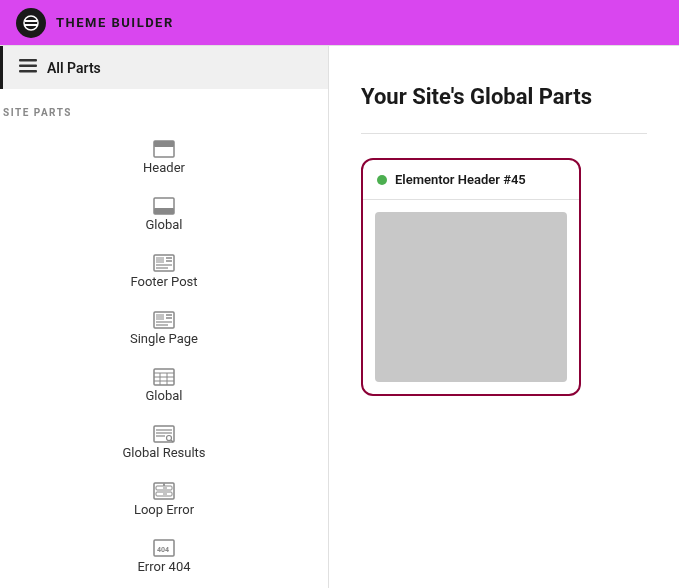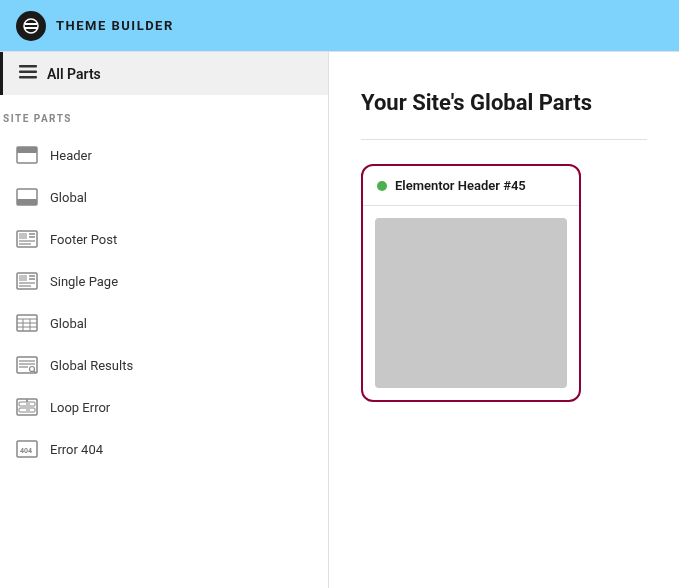--- a/index.html
+++ b/index.html
@@ -3,23 +3,23 @@
   <meta charset="utf-8">
   <style>
     * { box-sizing: border-box; margin: 0; padding: 0; }
     body { font-family: -apple-system, BlinkMacSystemFont, 'Segoe UI', Roboto, sans-serif; background: #fff; width: 679px; height: 588px; overflow: hidden; display: flex; flex-direction: column; }
 
     
     .top-bar {
       display: flex;
       align-items: center;
       padding: 0 16px;
-      height: 52px;
+      height: 46px;
       border-bottom: 1px solid #e0e0e0;
-      background: #7dd3fc;
+      background: #d946ef;
     }
     .top-bar-logo {
       display: flex;
       align-items: center;
       gap: 10px;
     }
     .logo-icon {
       width: 30px;
       height: 30px;
       background: #1a1a1a;
@@ -79,24 +79,24 @@
       font-weight: 700;
       letter-spacing: 1.5px;
       text-transform: uppercase;
       color: #888;
       padding: 18px 3px 10px;
     }
 
     .sidebar-item {
       display: flex;
       align-items: center;
-      gap: 12px;
       padding: 10px 16px;
       cursor: pointer;
       color: #444;
+      flex-direction: column;
     }
     .sidebar-item-icon {
       width: 22px;
       height: 22px;
       display: flex;
       align-items: center;
       justify-content: center;
       flex-shrink: 0;
     }
     .sidebar-item-label {

